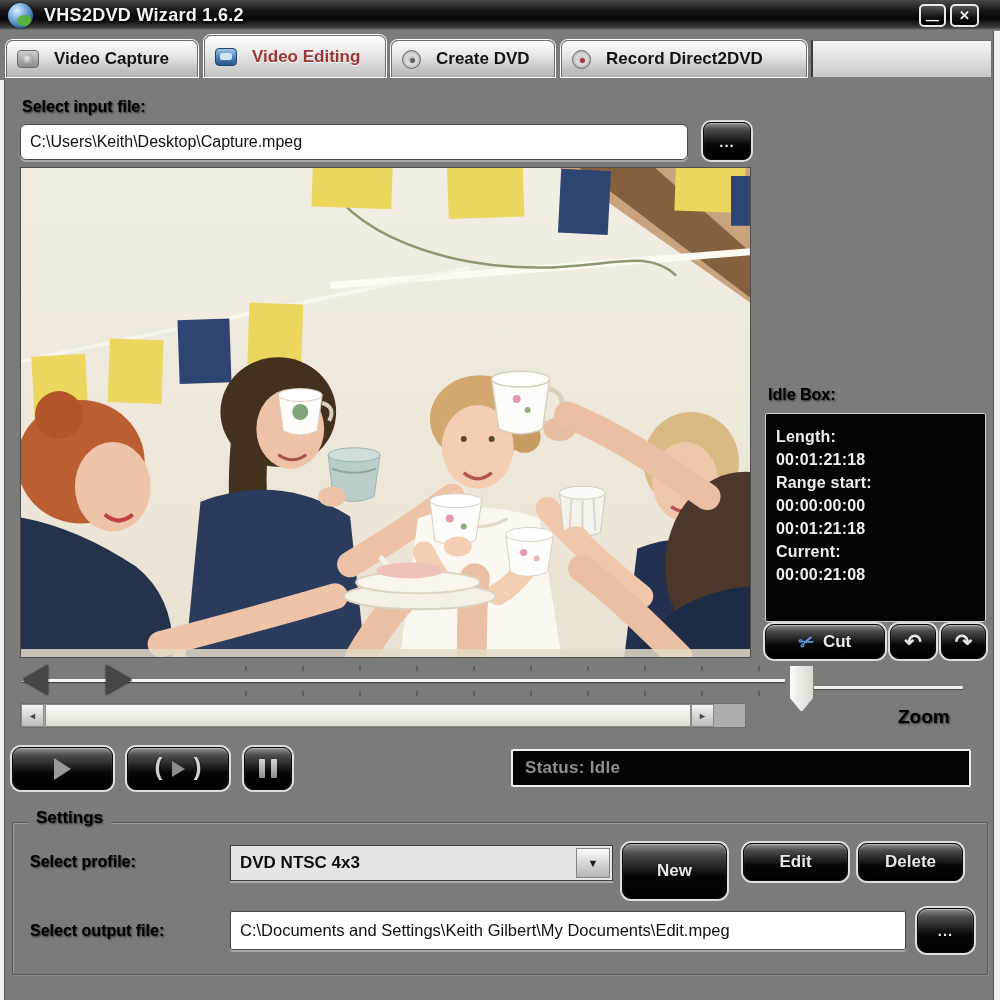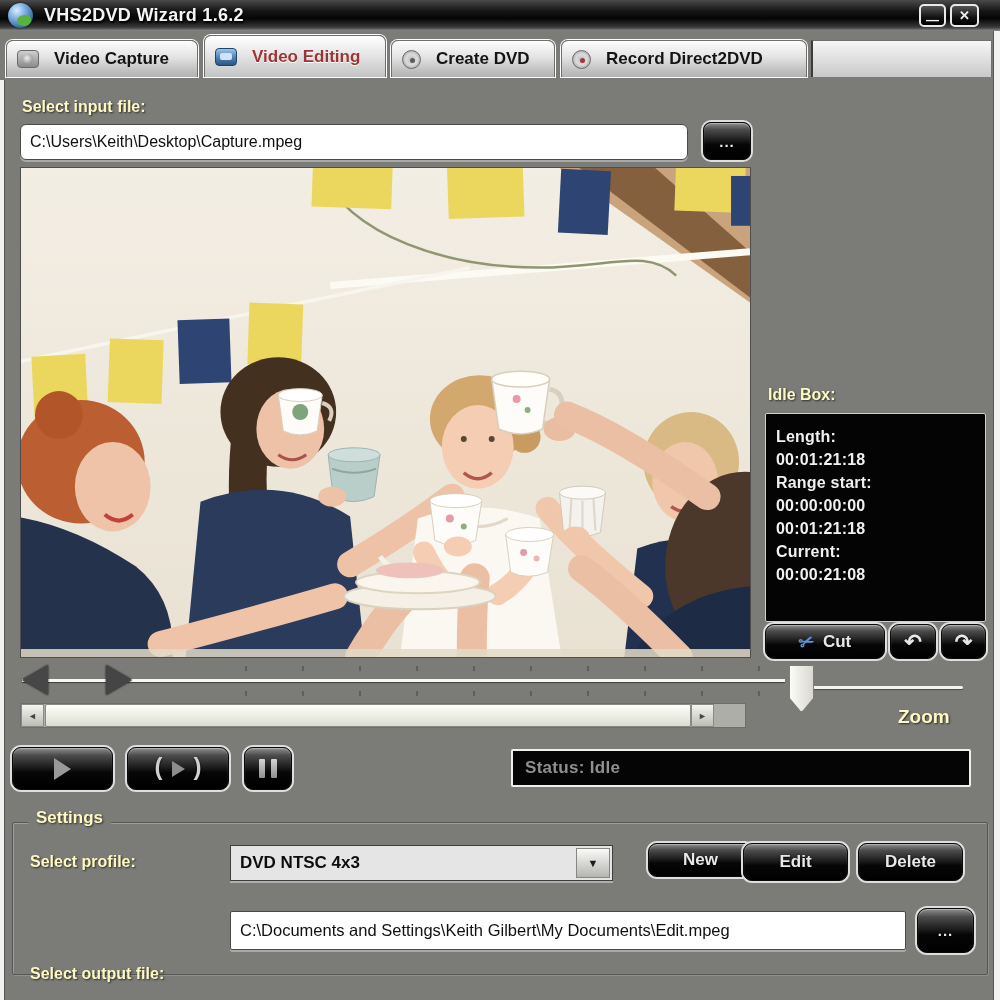--- a/index.html
+++ b/index.html
@@ -40,21 +40,21 @@
   .ti-edit { background:linear-gradient(180deg,#9cc4e8 0%,#4d7fb5 55%,#2a5583 100%); border:1px solid #20456d; border-radius:4px; }
   .ti-edit::after { content:""; position:absolute; left:4px; top:4px; width:12px; height:7px;
     background:#cfe4f6; border-radius:2px; }
   .ti-disc { border-radius:50%; width:19px; height:19px; border:1px solid #6a6a6a;
     background:radial-gradient(circle, #b9b9b9 0%, #dcdcdc 45%, #909090 100%); }
   .ti-disc::after { content:""; position:absolute; left:7px; top:7px; width:5px; height:5px;
     border-radius:50%; background:#5c5c5c; }
   .ti-disc.rec::after { background:#a33; }
 
   
-  .lbl { position:absolute; color:#fef9c3; font-weight:bold; font-size:16px; text-shadow:1px 1px 2px rgba(0,0,0,.65); }
+  .lbl { position:absolute; color:#000000; font-weight:bold; font-size:16px; text-shadow:1px 1px 2px rgba(0,0,0,.65); }
   .field { position:absolute; background:#fff; border:1px solid #4a4a4a; border-radius:6px;
     box-shadow:0 2px 0 rgba(255,255,255,.35); font-size:16px; color:#101010; padding:0 9px;
     font-family:"Liberation Sans", sans-serif; }
   input.field { outline:none; }
   .btn-dark { position:absolute; background:linear-gradient(180deg,#8f8f8f 0%,#4c4c4c 18%,#1b1b1b 48%,#060606 60%,#000 100%);
     border:1px solid #0a0a0a; border-radius:9px; box-shadow:0 0 0 2px #dedede, inset 0 1px 1px rgba(255,255,255,.35);
     color:#e8e8e8; font-weight:bold; font-size:17px; display:flex; align-items:center; justify-content:center;
     gap:9px; cursor:pointer; text-shadow:0 1px 2px #000; }
 
   
@@ -126,24 +126,24 @@
     border:1px solid #565656; box-shadow:inset 1px 1px 0 #9e9e9a, 1px 1px 0 #8e8e8a; border-radius:2px; }
   #settings-legend { position:absolute; left:28px; top:808px; background:#7b7b78; padding:0 8px;
     font-size:17px; }
   #profile-label { left:30px; top:853px; }
   #profile-combo { position:absolute; left:230px; top:845px; width:383px; height:36px; background:#e5e5e5;
     border:1px solid #3e3e3e; box-shadow:0 2px 0 rgba(255,255,255,.4); display:flex; align-items:center;
     cursor:pointer; }
   #profile-value { flex:1; padding-left:9px; font-size:17px; font-weight:bold; color:#0d0d0d; }
   #profile-arrow { width:34px; height:30px; margin-right:2px; background:linear-gradient(180deg,#fafafa,#b5b5b0);
     border:1px solid #87877f; display:flex; align-items:center; justify-content:center; font-size:11px; color:#1c1c1c; }
-  #btn-new    { left:648px; top:843px; width:105px; height:34px; }
+  #btn-new    { left:622px; top:843px; width:105px; height:56px; }
   #btn-edit   { left:743px; top:843px; width:105px; height:38px; }
   #btn-delete { left:858px; top:843px; width:105px; height:38px; }
-  #output-label { left:30px; top:922px;margin-top:43px; }
+  #output-label { left:30px; top:922px; }
   #output-file { left:230px; top:911px; width:676px; height:39px; border-radius:2px; font-size:16.5px; }
   #btn-browse-in  { left:703px; top:122px; width:48px; height:38px; border-radius:8px; font-size:15px; letter-spacing:1px; }
   #btn-browse-out { left:917px; top:908px; width:57px; height:45px; border-radius:10px; font-size:15px; letter-spacing:1px; }
   #input-file { left:20px; top:124px; width:668px; height:36px; line-height:32px; }
 
   
   .edge { position:absolute; background:#f2f2f0; }
   #edge-left  { left:0; top:80px; width:5px; height:920px; border-right:1px solid #565656; }
   #edge-right { right:0; top:31px; width:7px; height:969px; border-left:1px solid #565656; }
 </style>

